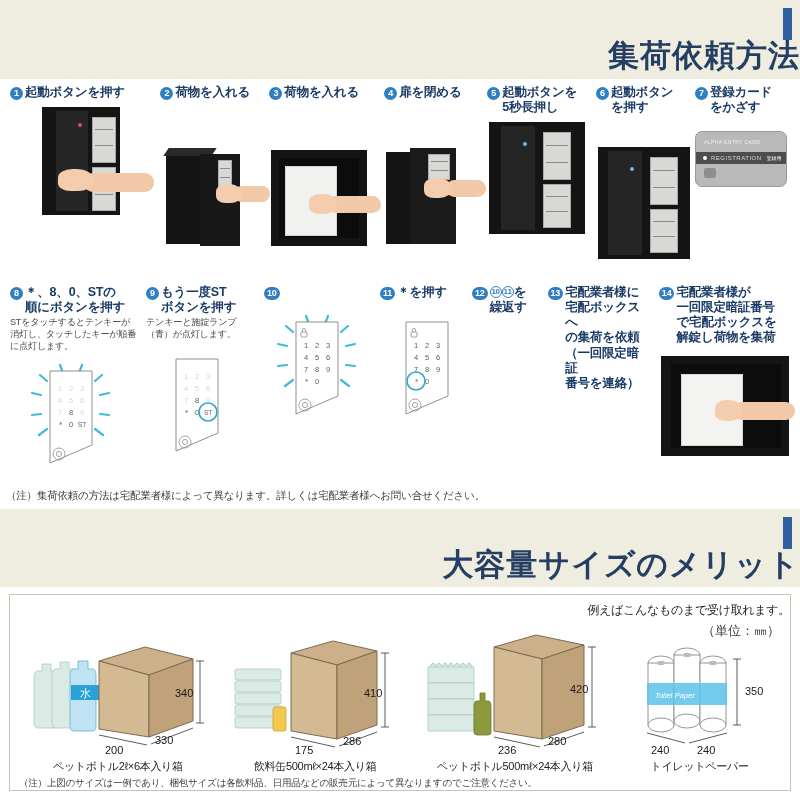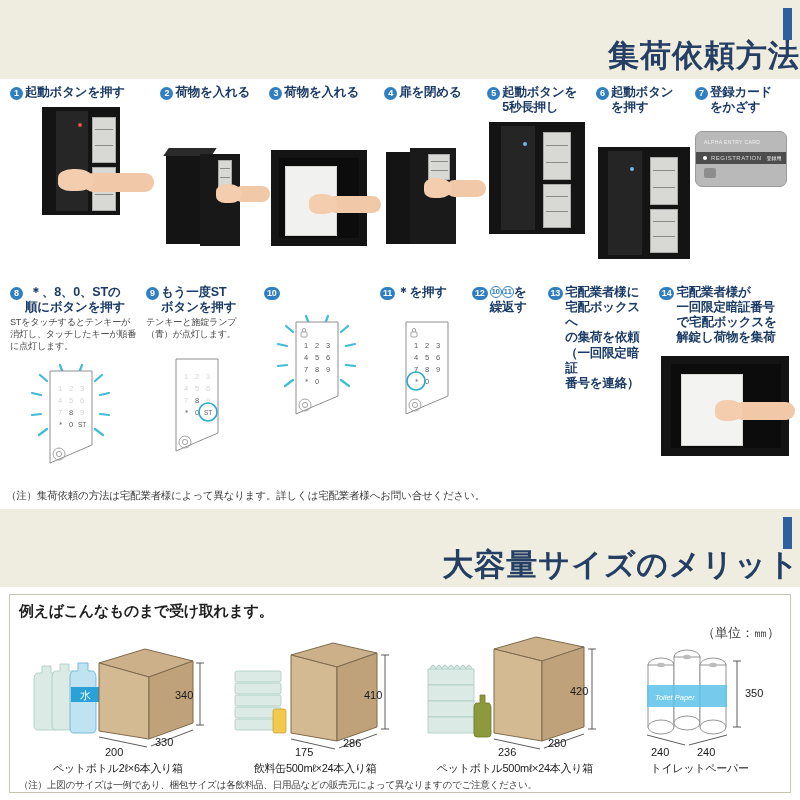--- a/index.html
+++ b/index.html
@@ -128,22 +128,22 @@
     padding: 4px 0 0 6px;
   }
 
   
   .panel2 {
     margin: 7px 9px 0 9px;
     border: 1px solid #c9c4ae;
     background: #ffffff;
   }
   .panel2-head {
-    font-size: 15px; font-weight: bold; color: #1f1f1f;
-    padding: 7px 0 5px 9px; letter-spacing: -0.3px;
+    font-size: 12px; font-weight: normal; color: #1f1f1f;
+    padding: 7px 0 5px 9px; letter-spacing: -0.3px; text-align: right;
   }
   .items {
     display: flex; align-items: flex-end; justify-content: space-around;
     padding: 0 8px 0 8px; height: 130px;
   }
   .item { position: relative; text-align: center; }
   .item-caption {
     font-size: 11px; color: #222; letter-spacing: -0.3px;
     white-space: nowrap;
   }
@@ -287,21 +287,21 @@
 
     </div>
   </div>
 
   <div class="steps-wrap" style="padding-top:2px;">
     <div class="steps-row" style="height:200px;">
 
       <div class="step" style="width:136px;">
         <div class="step-head">
           <span class="badge">8</span>
-          <span style="white-space:pre-line;text-align:center;">＊、8、0、STの
+          <span style="white-space:pre-line;">＊、8、0、STの
 順にボタンを押す</span>
         </div>
         <div class="step-sub">STをタッチするとテンキーが消灯し、タッチしたキーが順番に点灯します。</div>
         <div class="keypad-box">
           <svg width="136" height="118" viewBox="0 0 136 118">
             <g class="kp-ray">
               <line x1="50" y1="6" x2="53" y2="14"></line>
               <line x1="72" y1="6" x2="69" y2="14"></line>
               <line x1="30" y1="16" x2="37" y2="22"></line>
               <line x1="92" y1="16" x2="85" y2="22"></line>

